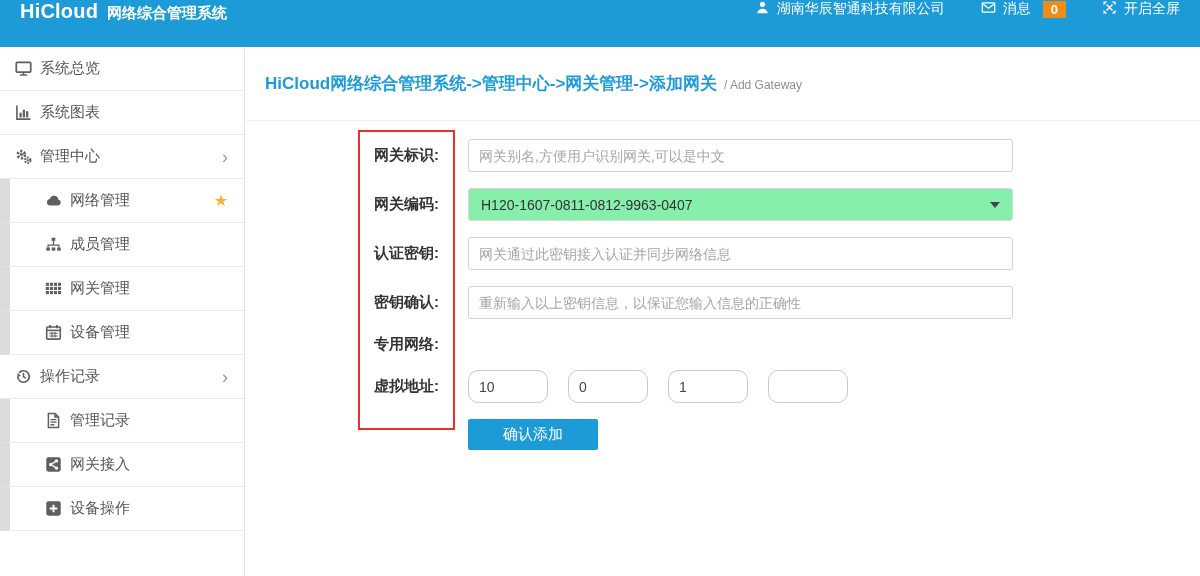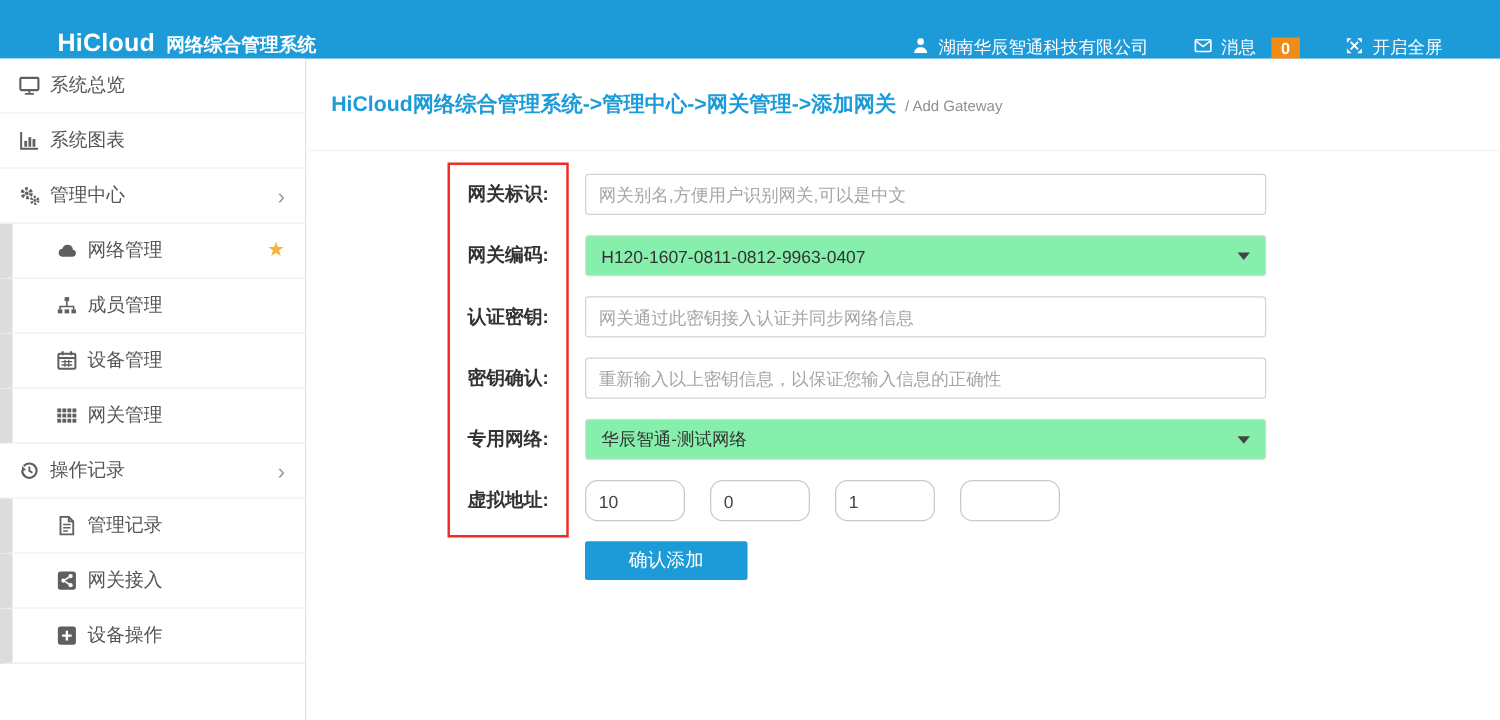--- a/index.html
+++ b/index.html
@@ -1,22 +1,22 @@
 <!DOCTYPE html>
 <html><head>
 <meta charset="utf-8">
 <style>
   * { margin:0; padding:0; box-sizing:border-box; }
   html,body { width:1200px; height:576px; overflow:hidden; background:#fff;
     font-family:"Liberation Sans", sans-serif; }
 
   
   .topbar { position:absolute; top:0; left:0; width:1200px; height:47px;
-    background:#1d9bd9; color:#fff; display:flex; align-items:flex-end;
-    justify-content:space-between; padding:0 46px; }
+    background:#1d9bd9; color:#fff; display:flex; align-items:flex-start;
+    justify-content:space-between; padding:0 20px; }
   .logo { display:flex; align-items:baseline; gap:9px; }
   .logo-main { font-size:20px; font-weight:bold; letter-spacing:.2px; }
   .logo-sub { font-size:15px; font-weight:bold; }
   .topbar-right { display:flex; align-items:center; gap:36px; font-size:14px; }
   .tb-item { display:flex; align-items:center; gap:7px; cursor:pointer; }
   .tb-item svg { width:15px; height:15px; }
   .badge { background:#ef8c17; color:#fff; font-size:13px; font-weight:bold;
     padding:1px 8px; margin-left:5px; }
 
   
@@ -153,50 +153,50 @@
           <rect x="6.3" y="10.8" width="3.4" height="3" fill="currentColor"></rect>
           <rect x="11.4" y="10.8" width="3.4" height="3" fill="currentColor"></rect>
           <path d="M8 4.6v4M2.9 10.8V8.6h10.2v2.2" fill="none" stroke="currentColor" stroke-width="1.2"></path>
         </svg>
       </span>
     <span>成员管理</span>
   </div>
 
   <div class="side-item lvl2">
     <span class="icon">
-        <svg viewBox="0 0 16 16">
-          <rect x="1.6" y="2.8" width="12.8" height="11.4" rx="1" fill="none" stroke="currentColor" stroke-width="1.5"></rect>
-          <path d="M1.6 6h12.8" stroke="currentColor" stroke-width="1.5"></path>
-          <path d="M4.8 1v3M11.2 1v3" stroke="currentColor" stroke-width="1.6"></path>
-          <path d="M4 8.7h8M4 11.3h8M6.6 7.4v5.2M9.4 7.4v5.2" stroke="currentColor" stroke-width="1"></path>
-        </svg>
-      </span>
-    <span>设备管理</span>
-  </div>
-
-  <div class="side-item lvl2">
-    <span class="icon">
         <svg viewBox="0 0 16 16" fill="currentColor">
           <rect x="0.8" y="2.6" width="2.9" height="2.9"></rect>
           <rect x="4.6" y="2.6" width="2.9" height="2.9"></rect>
           <rect x="8.4" y="2.6" width="2.9" height="2.9"></rect>
           <rect x="12.2" y="2.6" width="2.9" height="2.9"></rect>
           <rect x="0.8" y="6.5" width="2.9" height="2.9"></rect>
           <rect x="4.6" y="6.5" width="2.9" height="2.9"></rect>
           <rect x="8.4" y="6.5" width="2.9" height="2.9"></rect>
           <rect x="12.2" y="6.5" width="2.9" height="2.9"></rect>
           <rect x="0.8" y="10.4" width="2.9" height="2.9"></rect>
           <rect x="4.6" y="10.4" width="2.9" height="2.9"></rect>
           <rect x="8.4" y="10.4" width="2.9" height="2.9"></rect>
           <rect x="12.2" y="10.4" width="2.9" height="2.9"></rect>
         </svg>
       </span>
     <span>网关管理</span>
   </div>
 
+  <div class="side-item lvl2">
+    <span class="icon">
+        <svg viewBox="0 0 16 16">
+          <rect x="1.6" y="2.8" width="12.8" height="11.4" rx="1" fill="none" stroke="currentColor" stroke-width="1.5"></rect>
+          <path d="M1.6 6h12.8" stroke="currentColor" stroke-width="1.5"></path>
+          <path d="M4.8 1v3M11.2 1v3" stroke="currentColor" stroke-width="1.6"></path>
+          <path d="M4 8.7h8M4 11.3h8M6.6 7.4v5.2M9.4 7.4v5.2" stroke="currentColor" stroke-width="1"></path>
+        </svg>
+      </span>
+    <span>设备管理</span>
+  </div>
+
   <div class="side-item">
     <span class="icon">
         <svg viewBox="0 0 16 16">
           <path d="M2.6 8a5.4 5.4 0 1 0 1.2-3.4" fill="none" stroke="currentColor" stroke-width="1.6"></path>
           <path d="M2.2 8.8L2.5 4.6l3 2.8z" fill="currentColor"></path>
           <path d="M8 4.8v3.4l2.3 1.4" fill="none" stroke="currentColor" stroke-width="1.4"></path>
         </svg>
       </span>
     <span>操作记录</span>
     <span class="trail chev">›</span>
@@ -267,24 +267,20 @@
       <input class="txt fctrl" type="text" placeholder="网关通过此密钥接入认证并同步网络信息" style="">
     </div>
 
     <div class="frow">
       <span class="flabel">密钥确认:</span>
       <input class="txt fctrl" type="text" placeholder="重新输入以上密钥信息，以保证您输入信息的正确性" style="">
     </div>
 
     <div class="frow">
       <span class="flabel">专用网络:</span>
-      <div class="selectbox fctrl">
-        <span>华辰智通-测试网络</span>
-        <span class="caret"></span>
-      </div>
     </div>
 
     <div class="frow">
       <span class="flabel">虚拟地址:</span>
       <input class="octet fctrl" type="text" value="10" style="">
       <input class="octet" type="text" value="0" style="">
       <input class="octet" type="text" value="1" style="">
       <input class="octet" type="text" value="" style="">
     </div>
 

